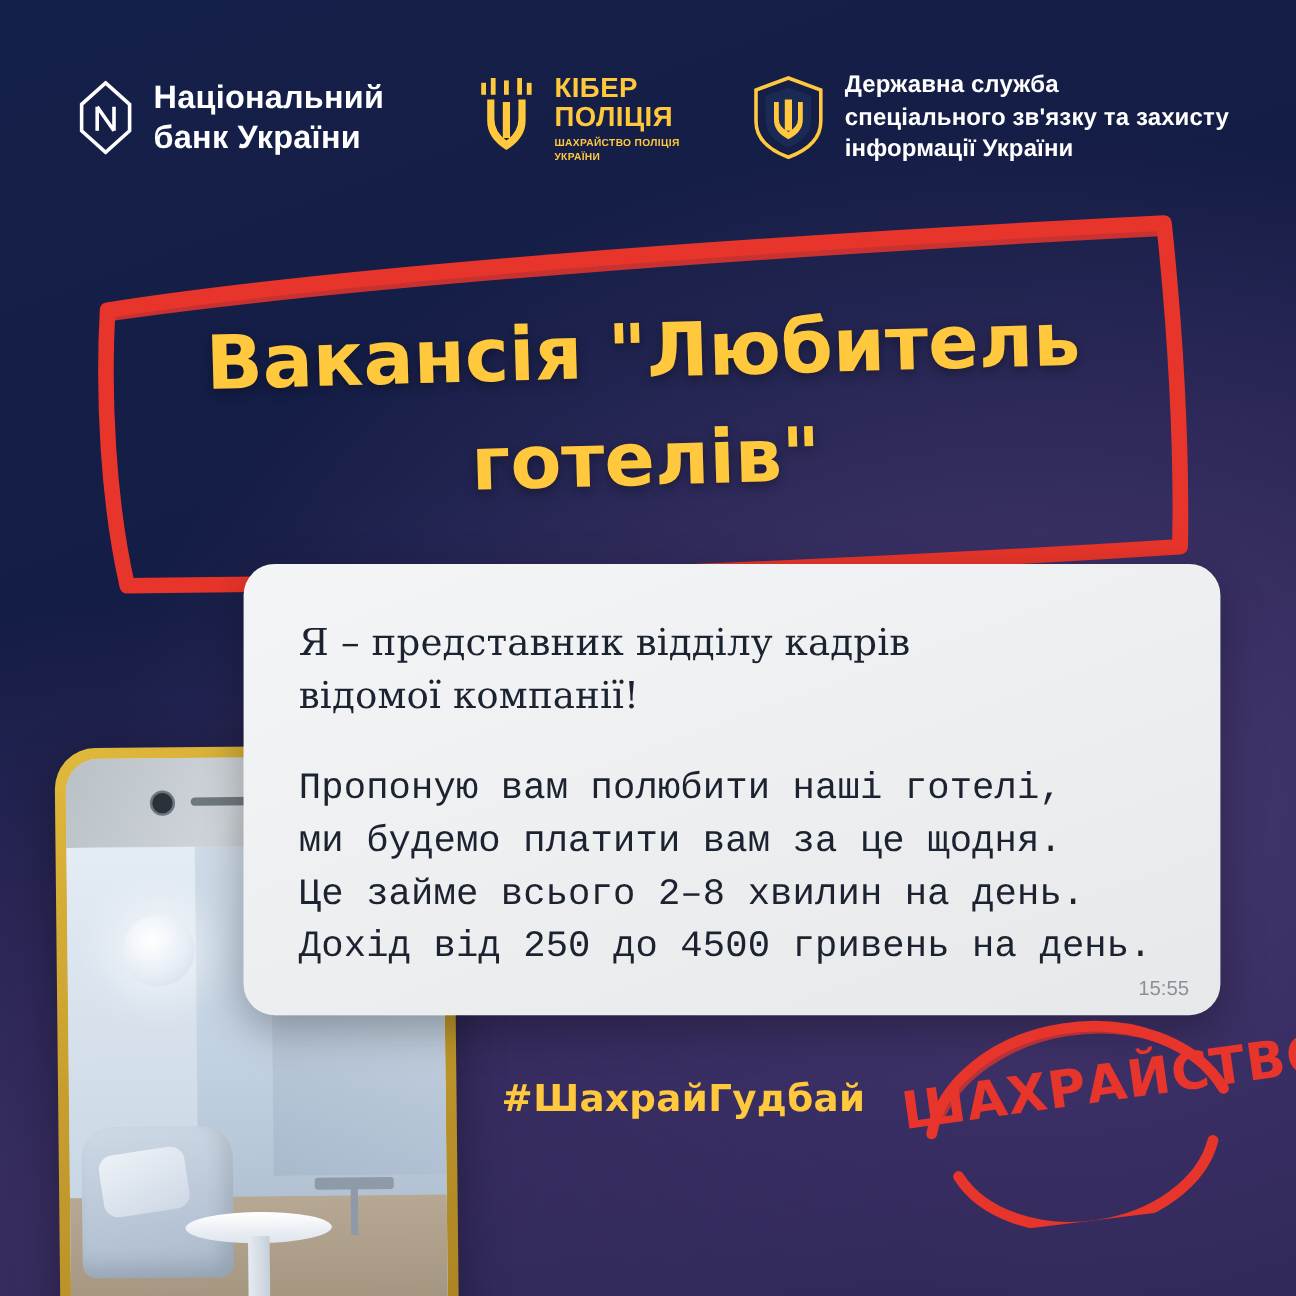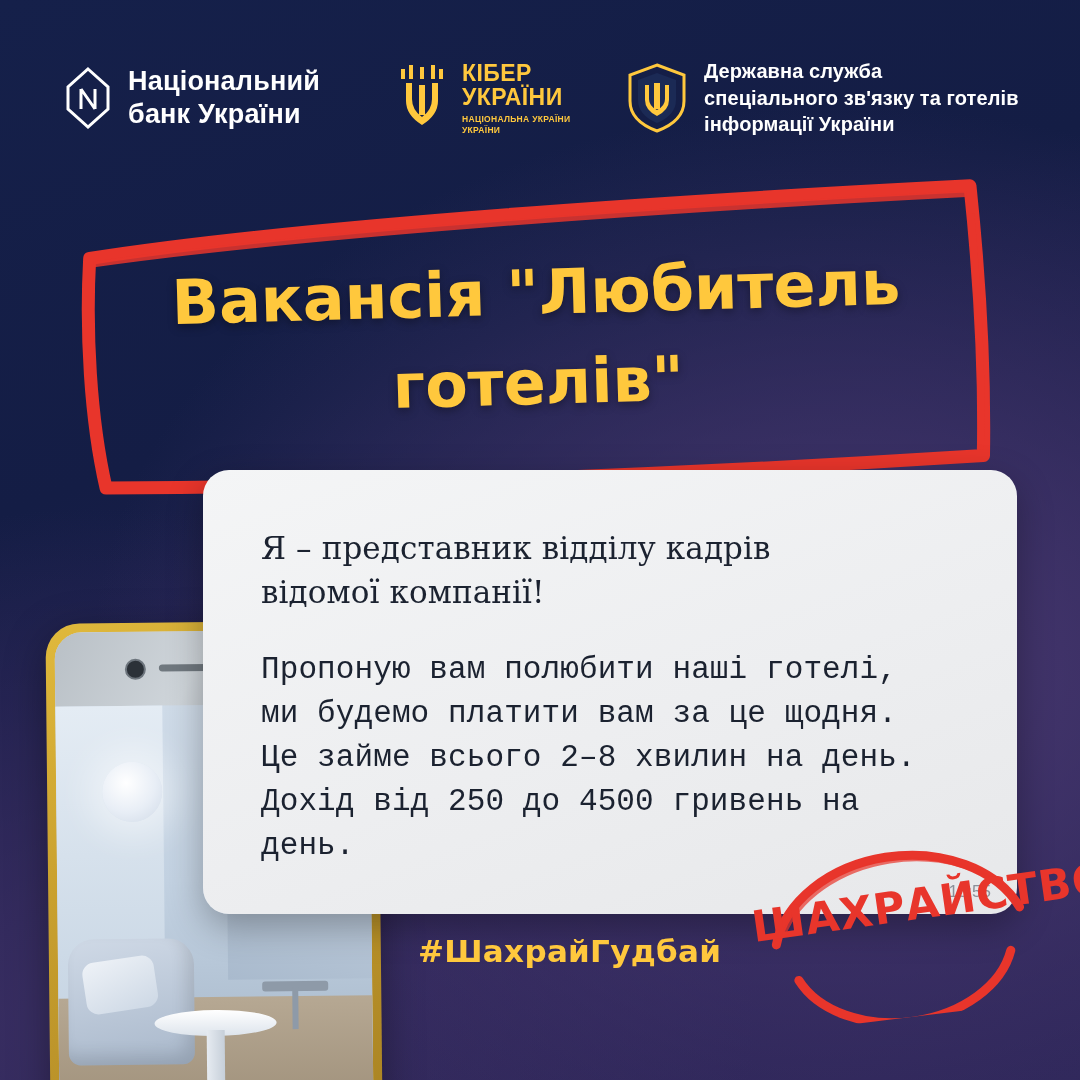--- a/index.html
+++ b/index.html
@@ -246,21 +246,21 @@
     top: 470px;
     width: 814px;
     border-radius: 26px;
     background: linear-gradient(160deg, #f4f5f6 0%, #edeef0 55%, #e7e8ea 100%);
     box-shadow: 0 12px 36px rgba(0,0,0,0.30);
     padding: 44px 46px 34px 46px;
     box-sizing: border-box;
     color: #1b2230;
   }
   .bubble p {
-    margin: 12px;
+    margin: 0;
     font-family: "DejaVu Serif", serif;
     font-size: 31px;
     line-height: 1.42;
     font-weight: 500;
     letter-spacing: 0.1px;
     white-space: pre-line;
   }
   .bubble p.second {
     margin-top: 34px;
     font-family: Liberation Mono, monospace;
@@ -277,21 +277,20 @@
   
   .hashtag {
     position: absolute;
     left: 418px;
     top: 898px;
     color: #ffc83d;
     font-family: "DejaVu Sans", sans-serif;
     font-size: 31px;
     font-weight: bold;
     letter-spacing: 0.3px;
-    margin-top: 35px;
   }
 
   
   .stamp {
     position: absolute;
     left: 752px;
     top: 818px;
     width: 290px;
     height: 200px;
     transform: rotate(-7deg);
@@ -333,37 +332,37 @@
           <rect x="13" y="0" width="4" height="14"></rect>
           <rect x="24" y="2" width="4" height="12"></rect>
           <rect x="35" y="0" width="4" height="14"></rect>
           <rect x="43" y="4" width="4" height="10"></rect>
           <path d="M10 18 L10 36 Q10 50 26 60 Q42 50 42 36 L42 18 L36 18 L36 34 Q36 45 26 52 Q16 45 16 34 L16 18 Z"></path>
           <rect x="23" y="20" width="6" height="30"></rect>
         </g>
       </svg>
       <div class="cyber-text-wrap">
         <div class="cyber-line1">КІБЕР
-УКРАЇНИ</div>
-        <div class="cyber-sub">НАЦІОНАЛЬНА УКРАЇНИ
+ПОЛІЦІЯ</div>
+        <div class="cyber-sub">ШАХРАЙСТВО ПОЛІЦІЯ
 УКРАЇНИ</div>
       </div>
     </div>
 
     <div class="logo-dss">
       <svg class="dss-mark" viewBox="0 0 62 70">
         <path d="M31 2 L58 12 L58 38 Q58 58 31 68 Q4 58 4 38 L4 12 Z" fill="none" stroke="#ffc83d" stroke-width="3"></path>
         <path d="M31 10 L50 17 L50 37 Q50 52 31 60 Q12 52 12 37 L12 17 Z" fill="#1b2a55"></path>
         <g fill="#ffc83d">
           <path d="M28 20 L34 20 L34 46 L28 46 Z"></path>
           <path d="M19 22 L23 22 L23 36 Q23 43 31 47 Q39 43 39 36 L39 22 L43 22 L43 37 Q43 47 31 53 Q19 47 19 37 Z"></path>
         </g>
       </svg>
       <div class="dss-text">Державна служба
-спеціального зв'язку та готелів
+спеціального зв'язку та захисту
 інформації України</div>
     </div>
   </div>
 
   <div class="title-frame">
     <svg viewBox="0 0 918 300" preserveAspectRatio="none">
       <path d="M14,60 C200,36 540,20 896,12 C902,90 906,190 902,282 C620,292 300,296 24,290 C10,220 8,132 14,60 Z" fill="none" stroke="#e8352b" stroke-width="13" stroke-linecap="round" stroke-linejoin="round"></path>
       <path d="M18,66 C210,44 548,28 892,20" fill="none" stroke="#e8352b" stroke-width="6" opacity="0.85"></path>
       <path d="M896,40 C901,120 903,210 899,276" fill="none" stroke="#e8352b" stroke-width="7" opacity="0.9"></path>
     </svg>

